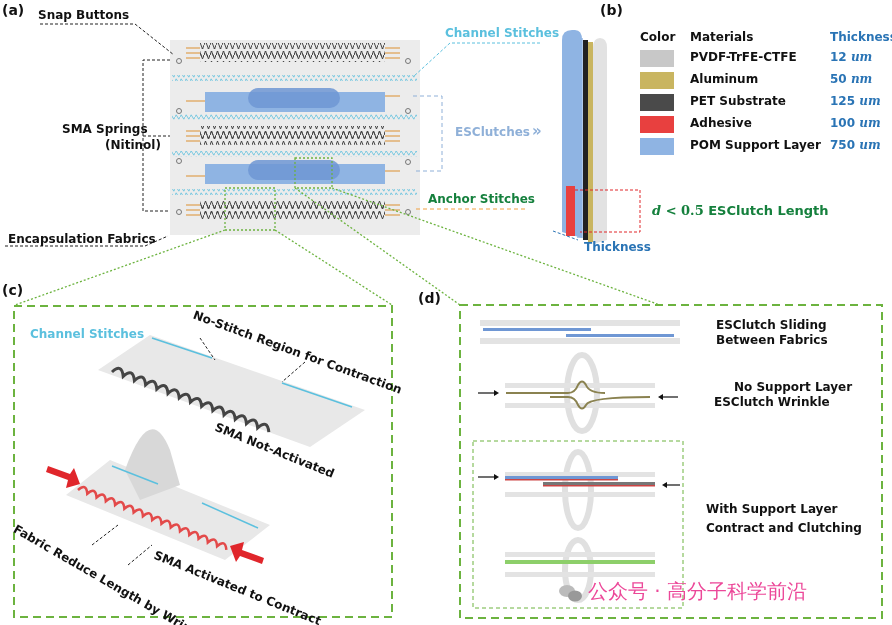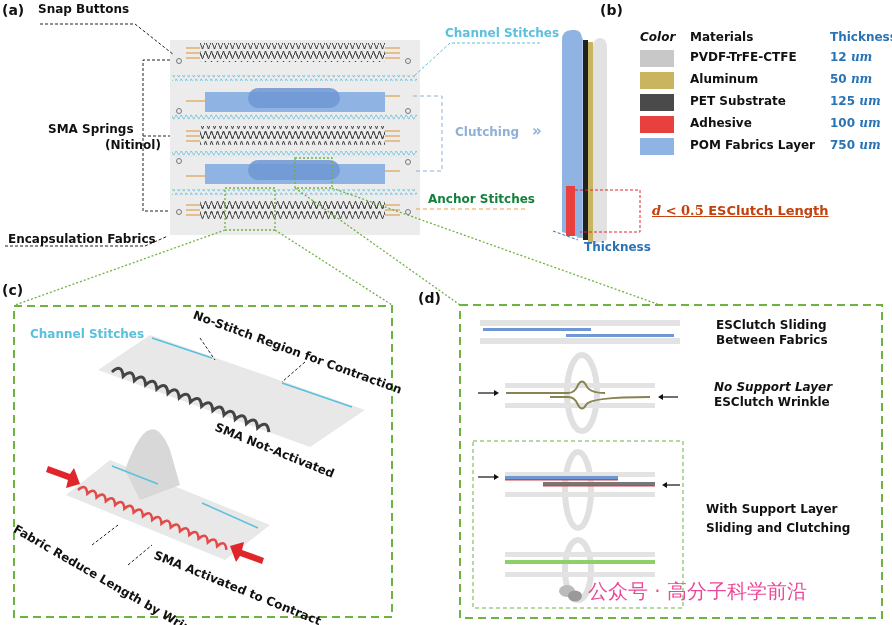--- a/index.html
+++ b/index.html
@@ -5,21 +5,21 @@
   html, body { margin: 0; padding: 0; background: #ffffff; }
   body { width: 892px; height: 625px; position: relative; overflow: hidden;
          font-family: "DejaVu Sans", sans-serif; }
   .abs { position: absolute; }
   .lbl { position: absolute; font-size: 12px; font-weight: bold; color: #111; white-space: nowrap; }
   .panel-lbl { position: absolute; font-size: 14px; font-weight: bold; color: #111; }
   .cyan { color: #5bc0de; }
   .steel { color: #8fb0d8; }
   .orange { color: #15803d; text-align: right; }
   .blue { color: #2a74b5; }
-  .red { color: #c2410c; text-decoration: underline; }
+  .red { color: #15803d; }
   .legend-row { position: absolute; left: 640px; height: 20px; width: 250px; }
   .swatch { position: absolute; left: 0; top: 2px; width: 34px; height: 17px; }
   .mat { position: absolute; left: 50px; top: 2px; font-size: 12px; font-weight: bold; color: #111; white-space: nowrap; }
   .thk { position: absolute; left: 190px; top: 2px; font-size: 12px; font-weight: bold; color: #2a74b5; white-space: nowrap; }
   .thk i { font-family: "DejaVu Serif", serif; }
   svg { position: absolute; left: 0; top: 0; }
   .rot { transform-origin: 0 0; }
 </style>
 </head>
 <body>
@@ -218,31 +218,31 @@
     <rect x="505" y="560" width="150" height="4" fill="#8dcf6a"></rect>
   </g>
 
   <g>
     <ellipse cx="567" cy="591" rx="8" ry="6" fill="#bbb"></ellipse>
     <ellipse cx="575" cy="596" rx="7" ry="5.5" fill="#999"></ellipse>
   </g>
 </svg>
 
 <div class="panel-lbl" style="left:2px;top:2px;">(a)</div>
-<div class="lbl" style="left:38px;top:2px;">Snap Buttons</div>
-<div class="lbl" style="left:48px;top:122px;">SMA Springs</div>
+<div class="lbl" style="left:38px;top:8px;">Snap Buttons</div>
+<div class="lbl" style="left:62px;top:122px;">SMA Springs</div>
 <div class="lbl" style="left:72px;top:138px;margin-left:33px;">(Nitinol)</div>
 <div class="lbl" style="left:8px;top:232px;">Encapsulation Fabrics</div>
 <div class="lbl cyan" style="left:445px;top:26px;">Channel Stitches</div>
-<div class="lbl steel" style="left:455px;top:125px;">Clutching</div>
+<div class="lbl steel" style="left:455px;top:125px;">ESClutches</div>
 <div class="lbl steel" style="left:532px;top:122px;font-size:15px;">»</div>
 <div class="lbl orange" style="left:428px;top:192px;">Anchor Stitches</div>
 
 <div class="panel-lbl" style="left:600px;top:2px;">(b)</div>
-<div class="lbl" style="left:640px;top:30px;font-style:italic;">Color</div>
+<div class="lbl" style="left:640px;top:30px;">Color</div>
 <div class="lbl" style="left:690px;top:30px;">Materials</div>
 <div class="lbl blue" style="left:830px;top:30px;">Thickness</div>
 
 <div class="legend-row" style="top:48px;padding-left:8px;">
   <div class="swatch" style="background:#c8c8c8;"></div>
   <div class="mat">PVDF-TrFE-CTFE</div>
   <div class="thk"><span>12</span> <i>um</i></div>
 </div>
 <div class="legend-row" style="top:70px;">
   <div class="swatch" style="background:#c9b560;"></div>
@@ -254,21 +254,21 @@
   <div class="mat">PET Substrate</div>
   <div class="thk"><span>125</span> <i>um</i></div>
 </div>
 <div class="legend-row" style="top:114px;">
   <div class="swatch" style="background:#e8403f;"></div>
   <div class="mat">Adhesive</div>
   <div class="thk"><span>100</span> <i>um</i></div>
 </div>
 <div class="legend-row" style="top:136px;">
   <div class="swatch" style="background:#8fb4e3;"></div>
-  <div class="mat">POM Fabrics Layer</div>
+  <div class="mat">POM Support Layer</div>
   <div class="thk"><span>750</span> <i>um</i></div>
 </div>
 
 <div class="lbl red" style="left:652px;top:203px;font-size:13px;">
   <i style="font-family:'DejaVu Serif',serif;">d</i>
   <span>&lt;</span>
   <span style="font-family:'DejaVu Serif',serif;">0.5</span>
   <span>ESClutch Length</span>
 </div>
 <div class="lbl blue" style="left:584px;top:240px;">Thickness</div>
@@ -276,18 +276,18 @@
 <div class="panel-lbl" style="left:2px;top:282px;">(c)</div>
 <div class="lbl cyan" style="left:30px;top:327px;">Channel Stitches</div>
 <div class="lbl rot" style="left:196px;top:308px;transform:rotate(20deg);">No-Stitch Region for Contraction</div>
 <div class="lbl rot" style="left:218px;top:420px;transform:rotate(22deg);">SMA Not-Activated</div>
 <div class="lbl rot" style="left:18px;top:522px;transform:rotate(30deg);">Fabric Reduce Length by Wrinkle</div>
 <div class="lbl rot" style="left:157px;top:548px;transform:rotate(22deg);">SMA Activated to Contract</div>
 
 <div class="panel-lbl" style="left:418px;top:290px;">(d)</div>
 <div class="lbl" style="left:716px;top:318px;">ESClutch Sliding</div>
 <div class="lbl" style="left:716px;top:333px;">Between Fabrics</div>
-<div class="lbl" style="left:714px;top:380px;font-style:italic;">No Support Layer</div>
+<div class="lbl" style="left:734px;top:380px;">No Support Layer</div>
 <div class="lbl" style="left:714px;top:395px;">ESClutch Wrinkle</div>
 <div class="lbl" style="left:706px;top:502px;">With Support Layer</div>
-<div class="lbl" style="left:706px;top:521px;">Sliding and Clutching</div>
+<div class="lbl" style="left:706px;top:521px;">Contract and Clutching</div>
 
 <div class="abs" style="left:588px;top:578px;font-size:20px;color:#ec4899;white-space:nowrap;">公众号 · 高分子科学前沿</div>
 
 </body></html>

